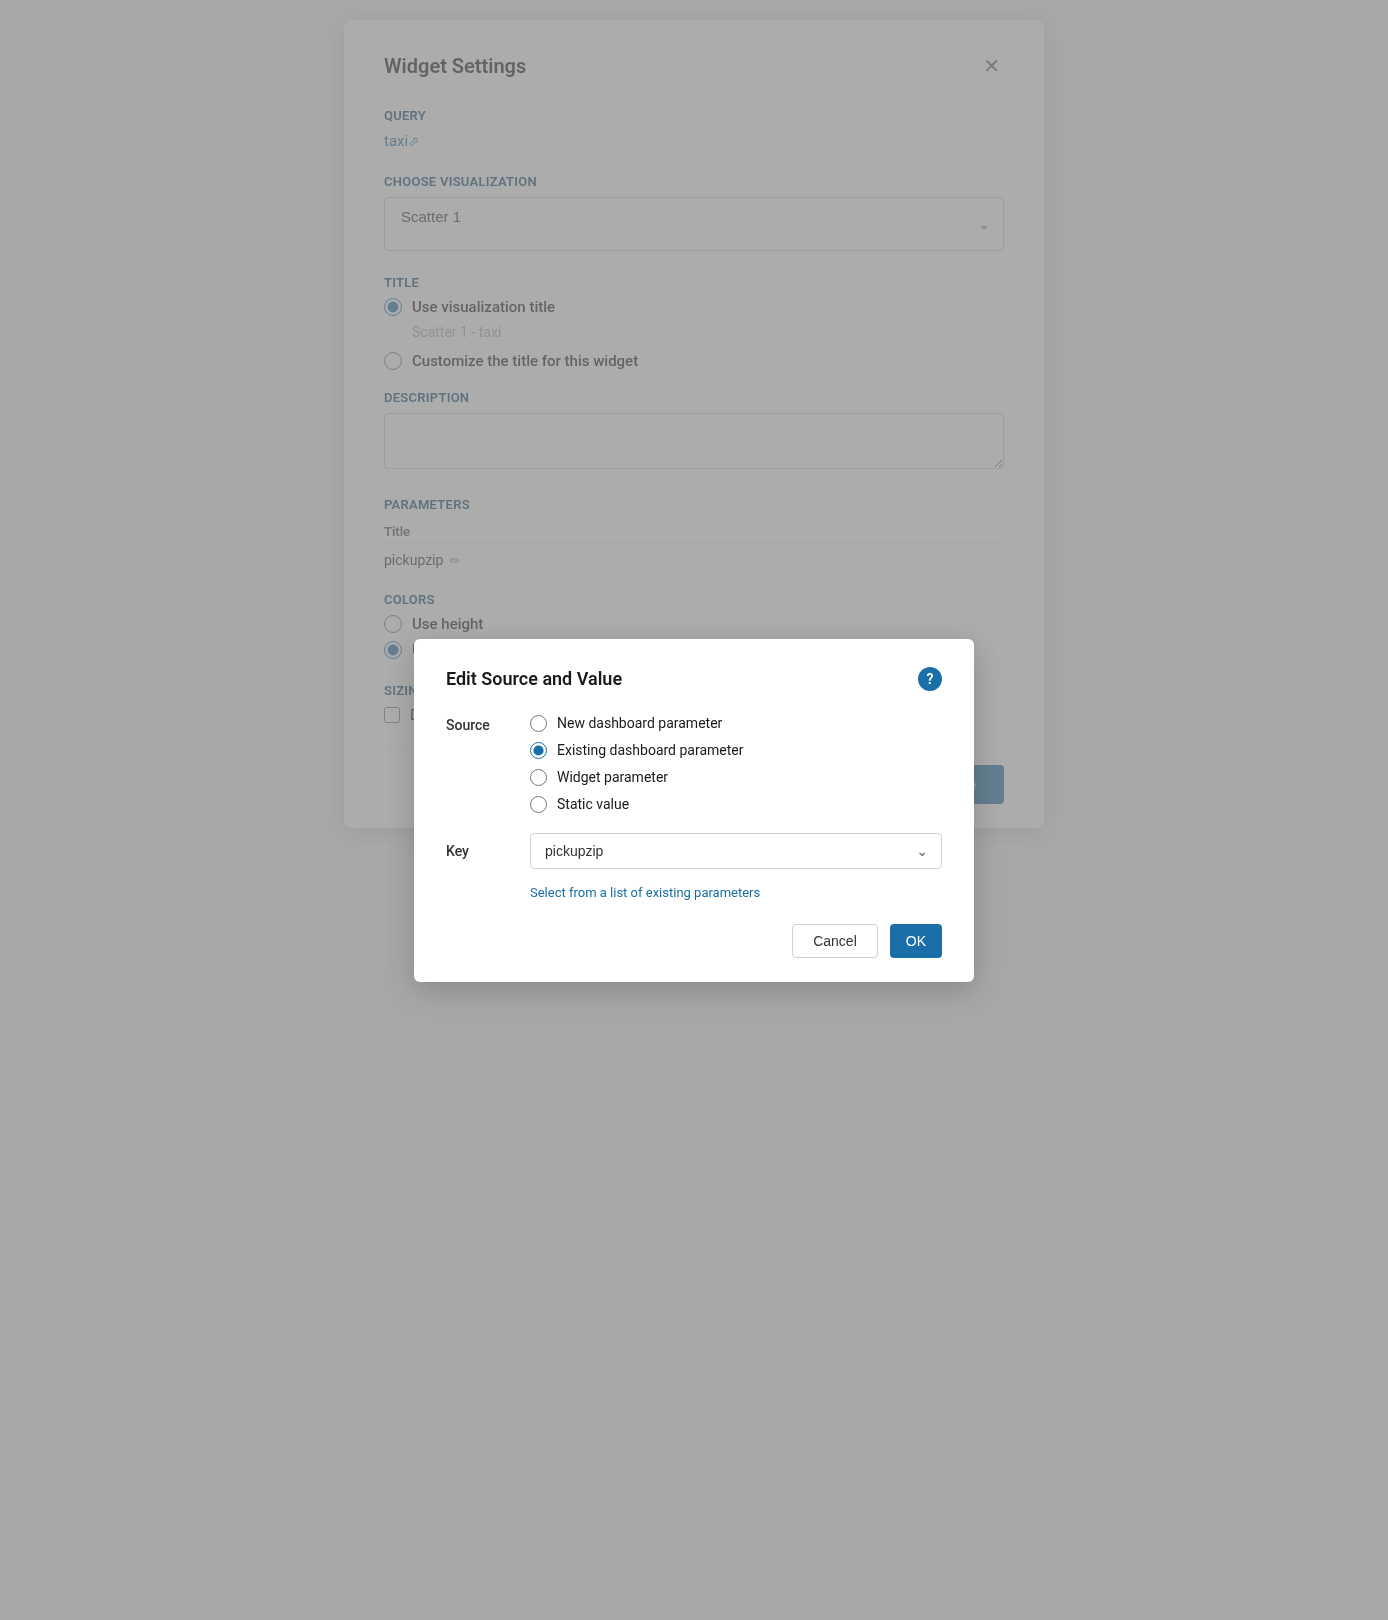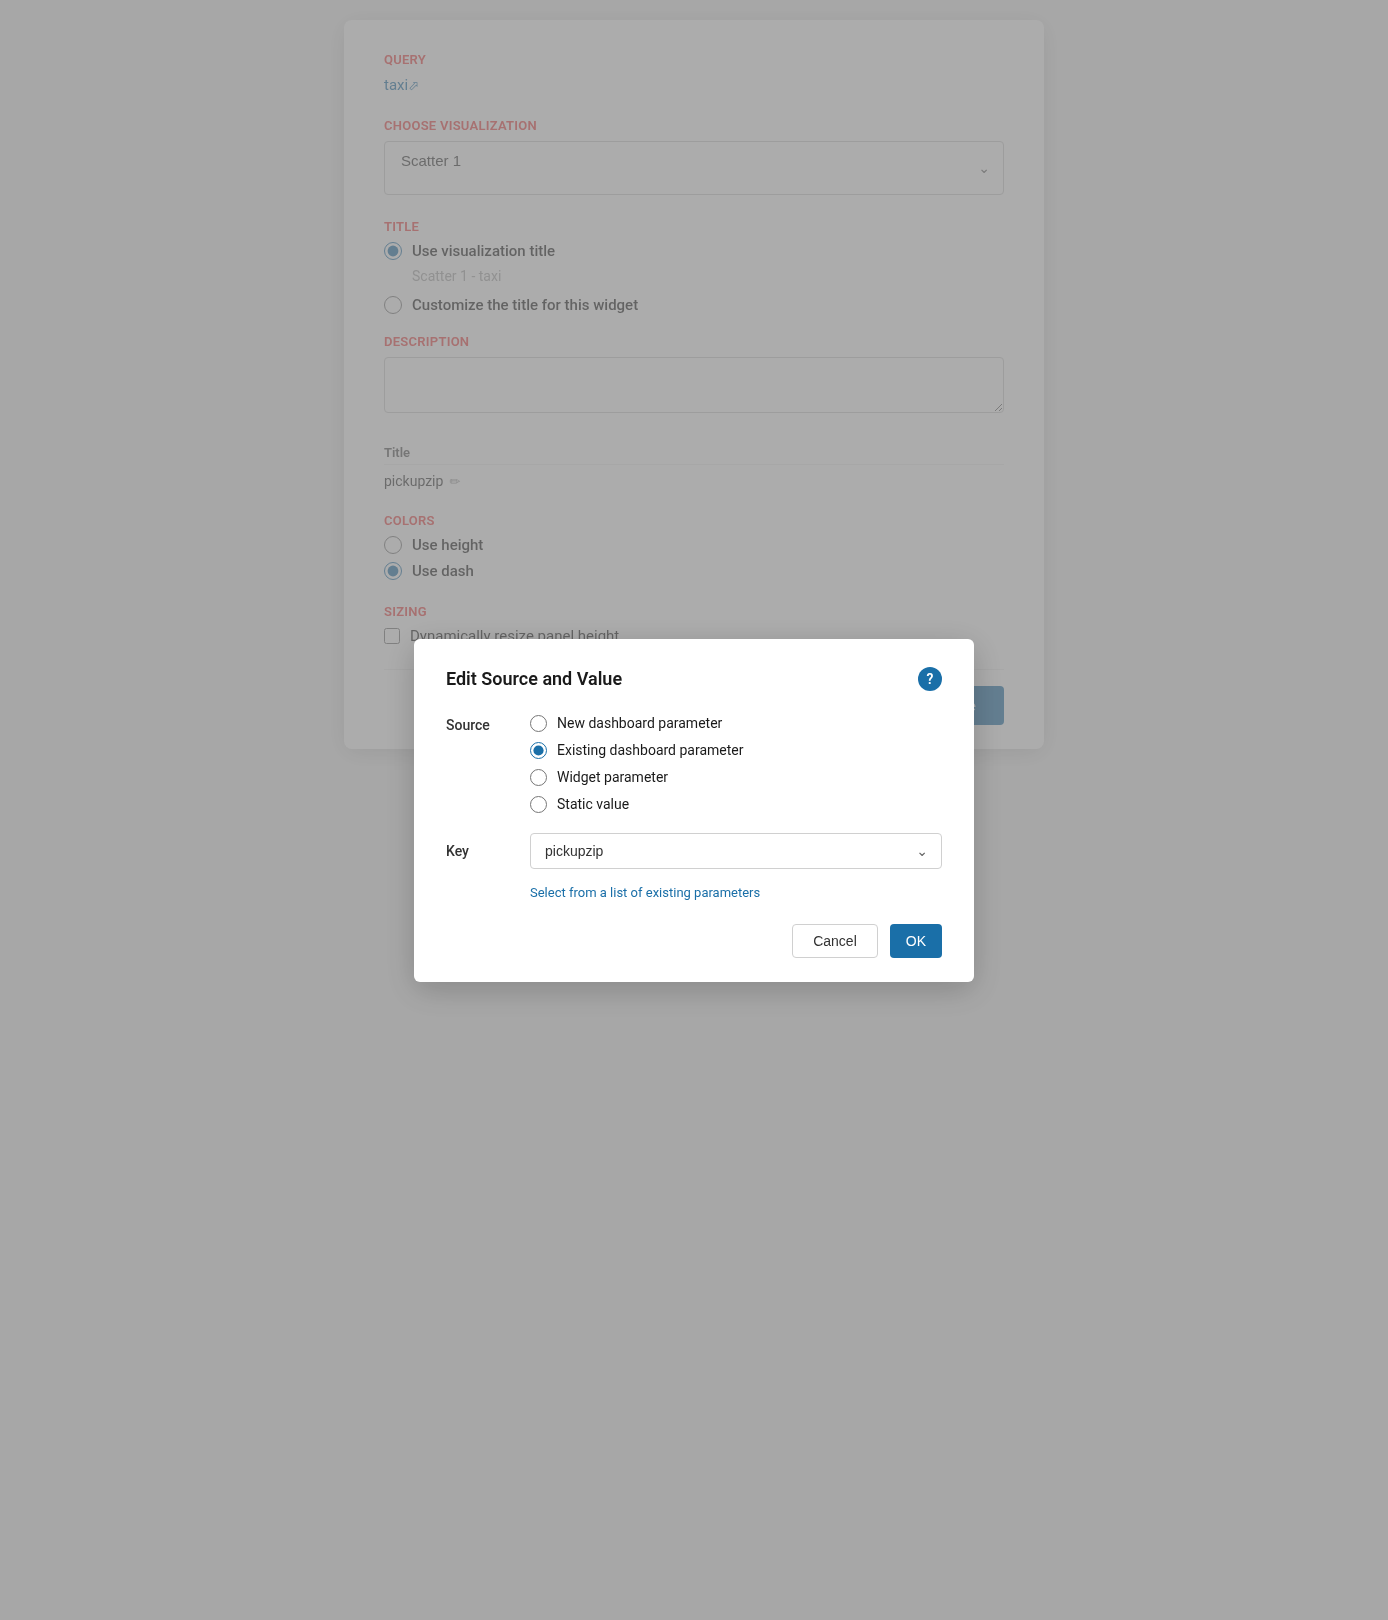--- a/index.html
+++ b/index.html
@@ -36,21 +36,21 @@
       border: none;
       cursor: pointer;
       color: #666;
       font-size: 20px;
       line-height: 1;
       padding: 4px;
     }
     .section-label {
       font-size: 13px;
       font-weight: 600;
-      color: #ef4444;
+      color: #0c4a6e;
       margin-bottom: 8px;
       text-transform: uppercase;
       letter-spacing: 0.02em;
     }
     .query-section {
       margin-bottom: 24px;
     }
     .query-link {
       color: #1a6fa8;
       text-decoration: none;
@@ -347,20 +347,26 @@
 
     .dimmed {
       opacity: 0.45;
       pointer-events: none;
     }
   </style>
 </head>
 <body>
 
 <div class="main-dialog dimmed">
+  <div class="dialog-header">
+    <span class="dialog-title">Widget Settings</span>
+    <button class="close-btn">
+      <span>✕</span>
+    </button>
+  </div>
 
   <div class="query-section">
     <div class="section-label">Query</div>
     <a class="query-link">
       <span>taxi</span>
       <span style="font-size:13px;">⬀</span>
     </a>
   </div>
 
   <div class="viz-section">
@@ -388,20 +394,21 @@
       <span class="radio-label">Customize the title for this widget</span>
     </label>
   </div>
 
   <div class="description-section">
     <div class="section-label">Description</div>
     <textarea class="description-textarea" style=""></textarea>
   </div>
 
   <div class="parameters-section">
+    <div class="section-label">Parameters</div>
     <div class="param-table-header">
       <span>Title</span>
     </div>
     <div class="param-row">
       <div class="param-name">
         <span>pickupzip</span>
         <span class="edit-icon">✏</span>
       </div>
     </div>
   </div>

